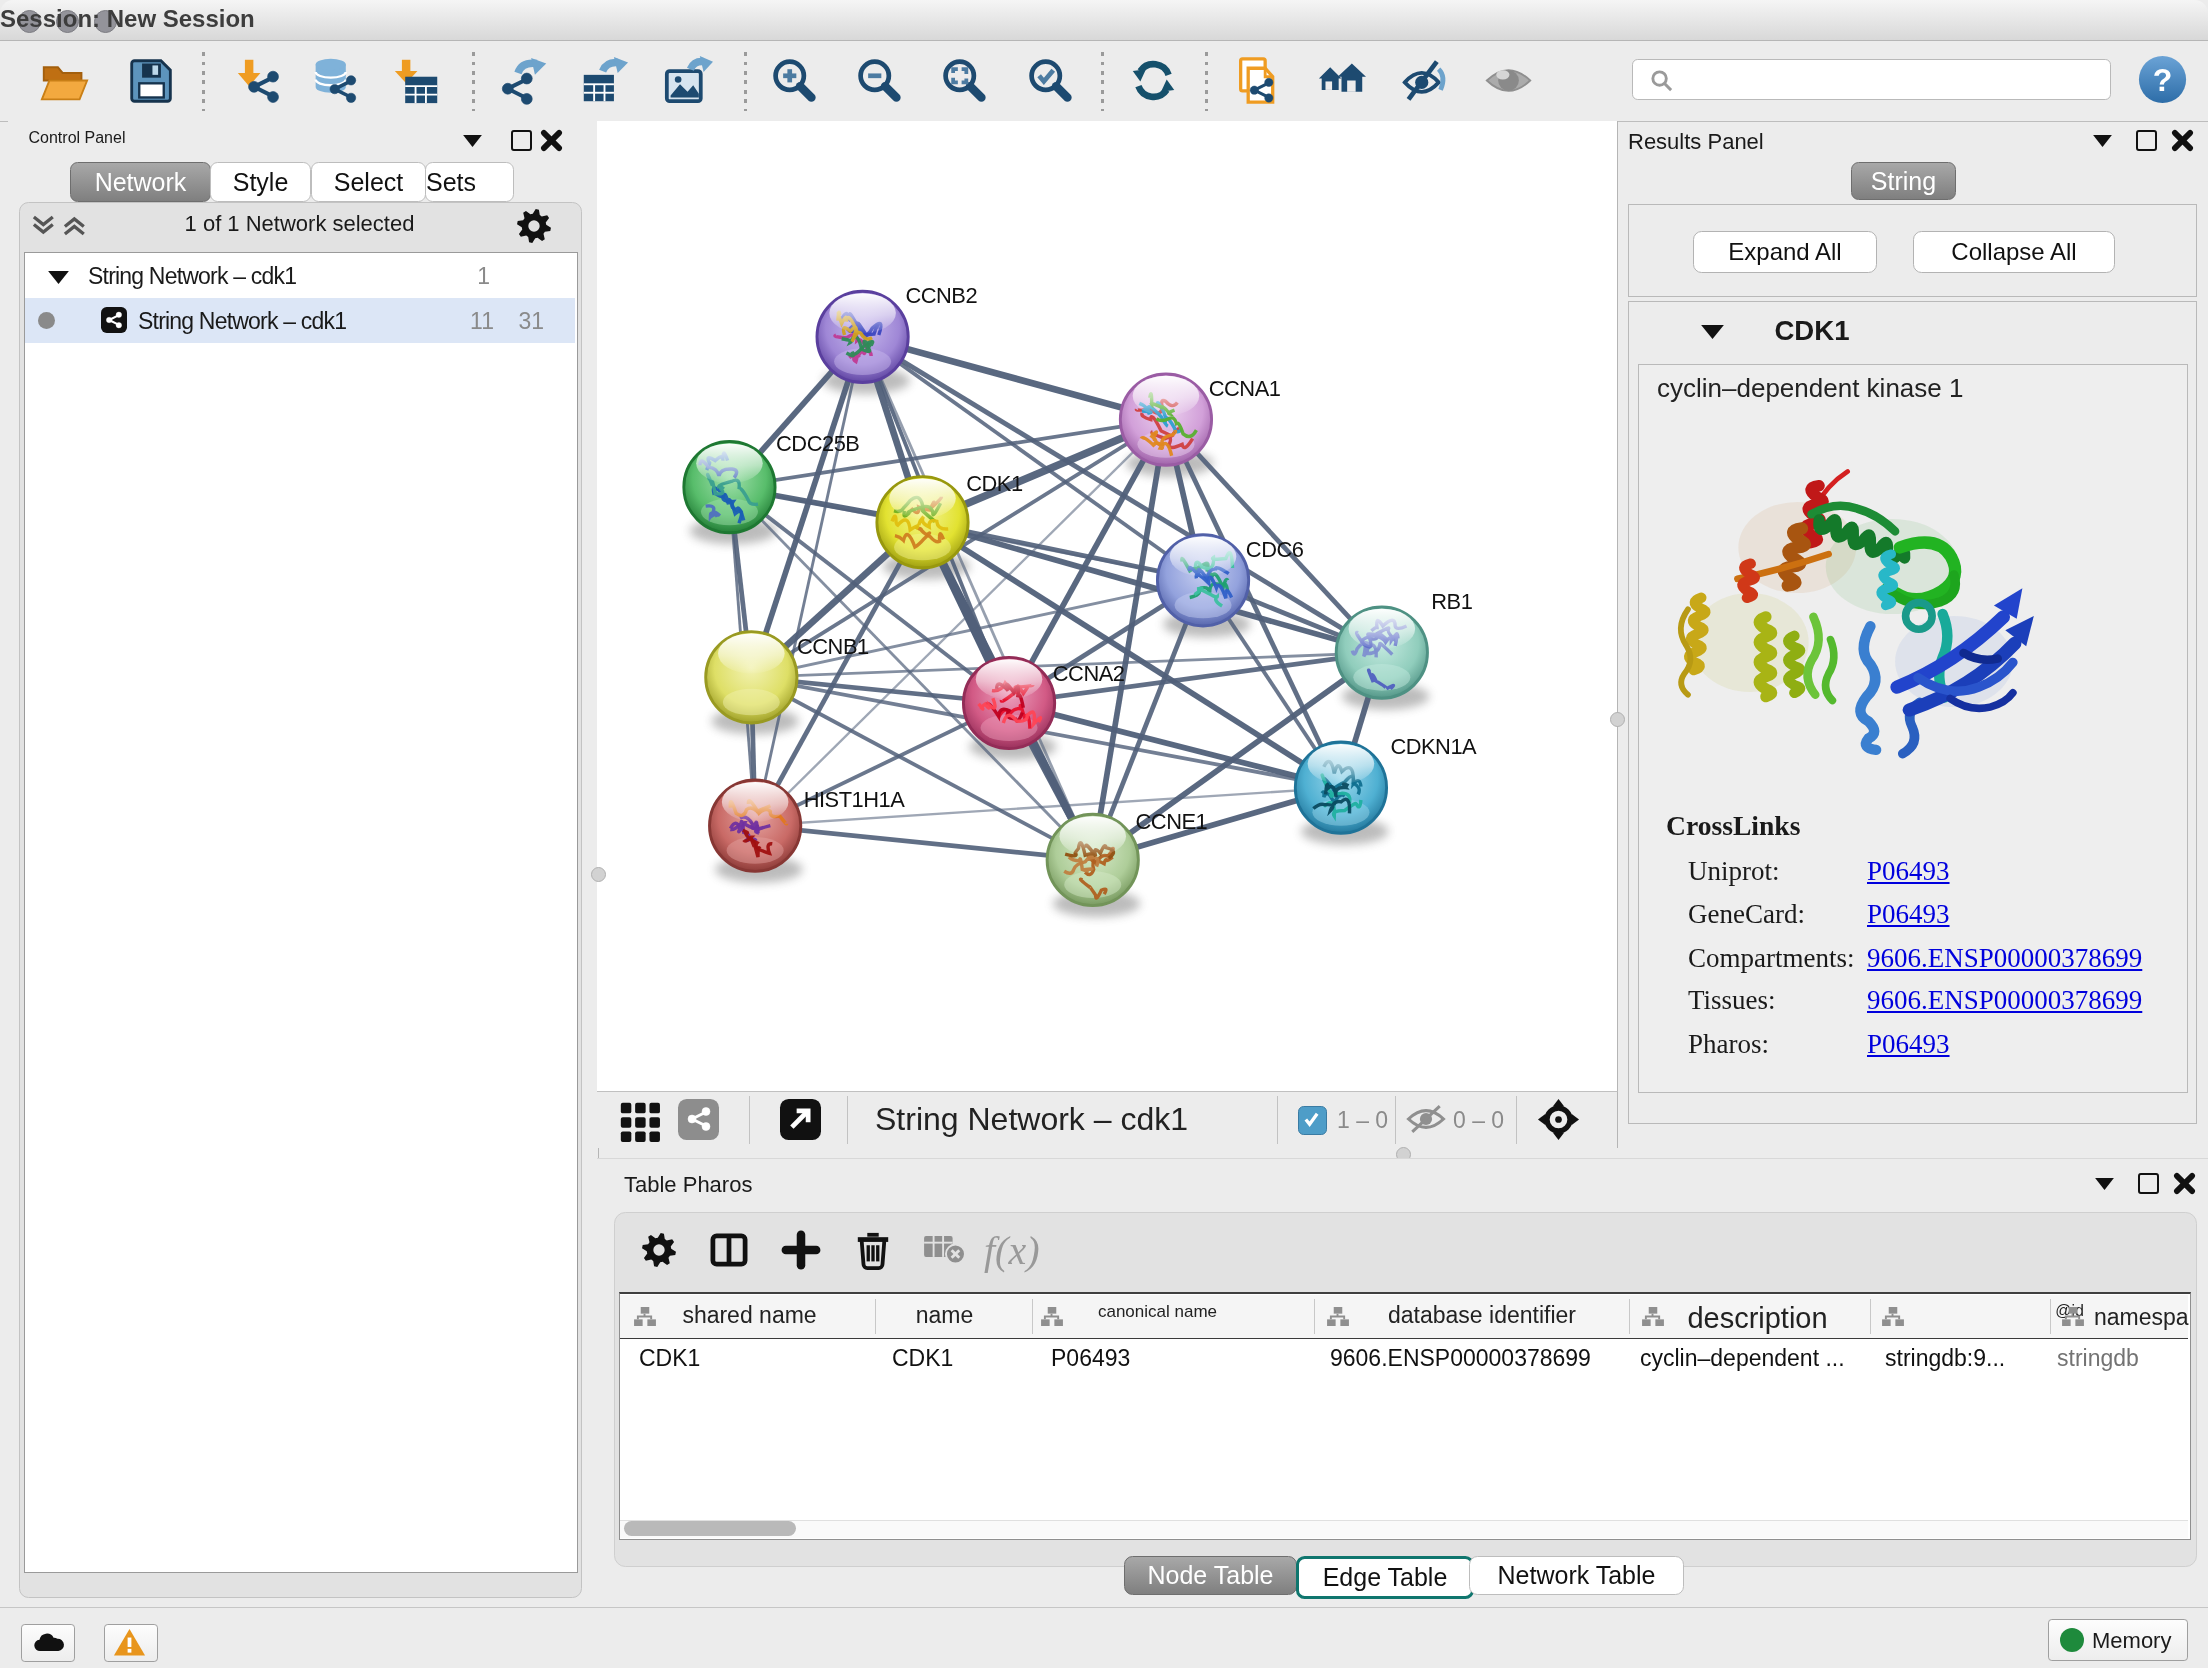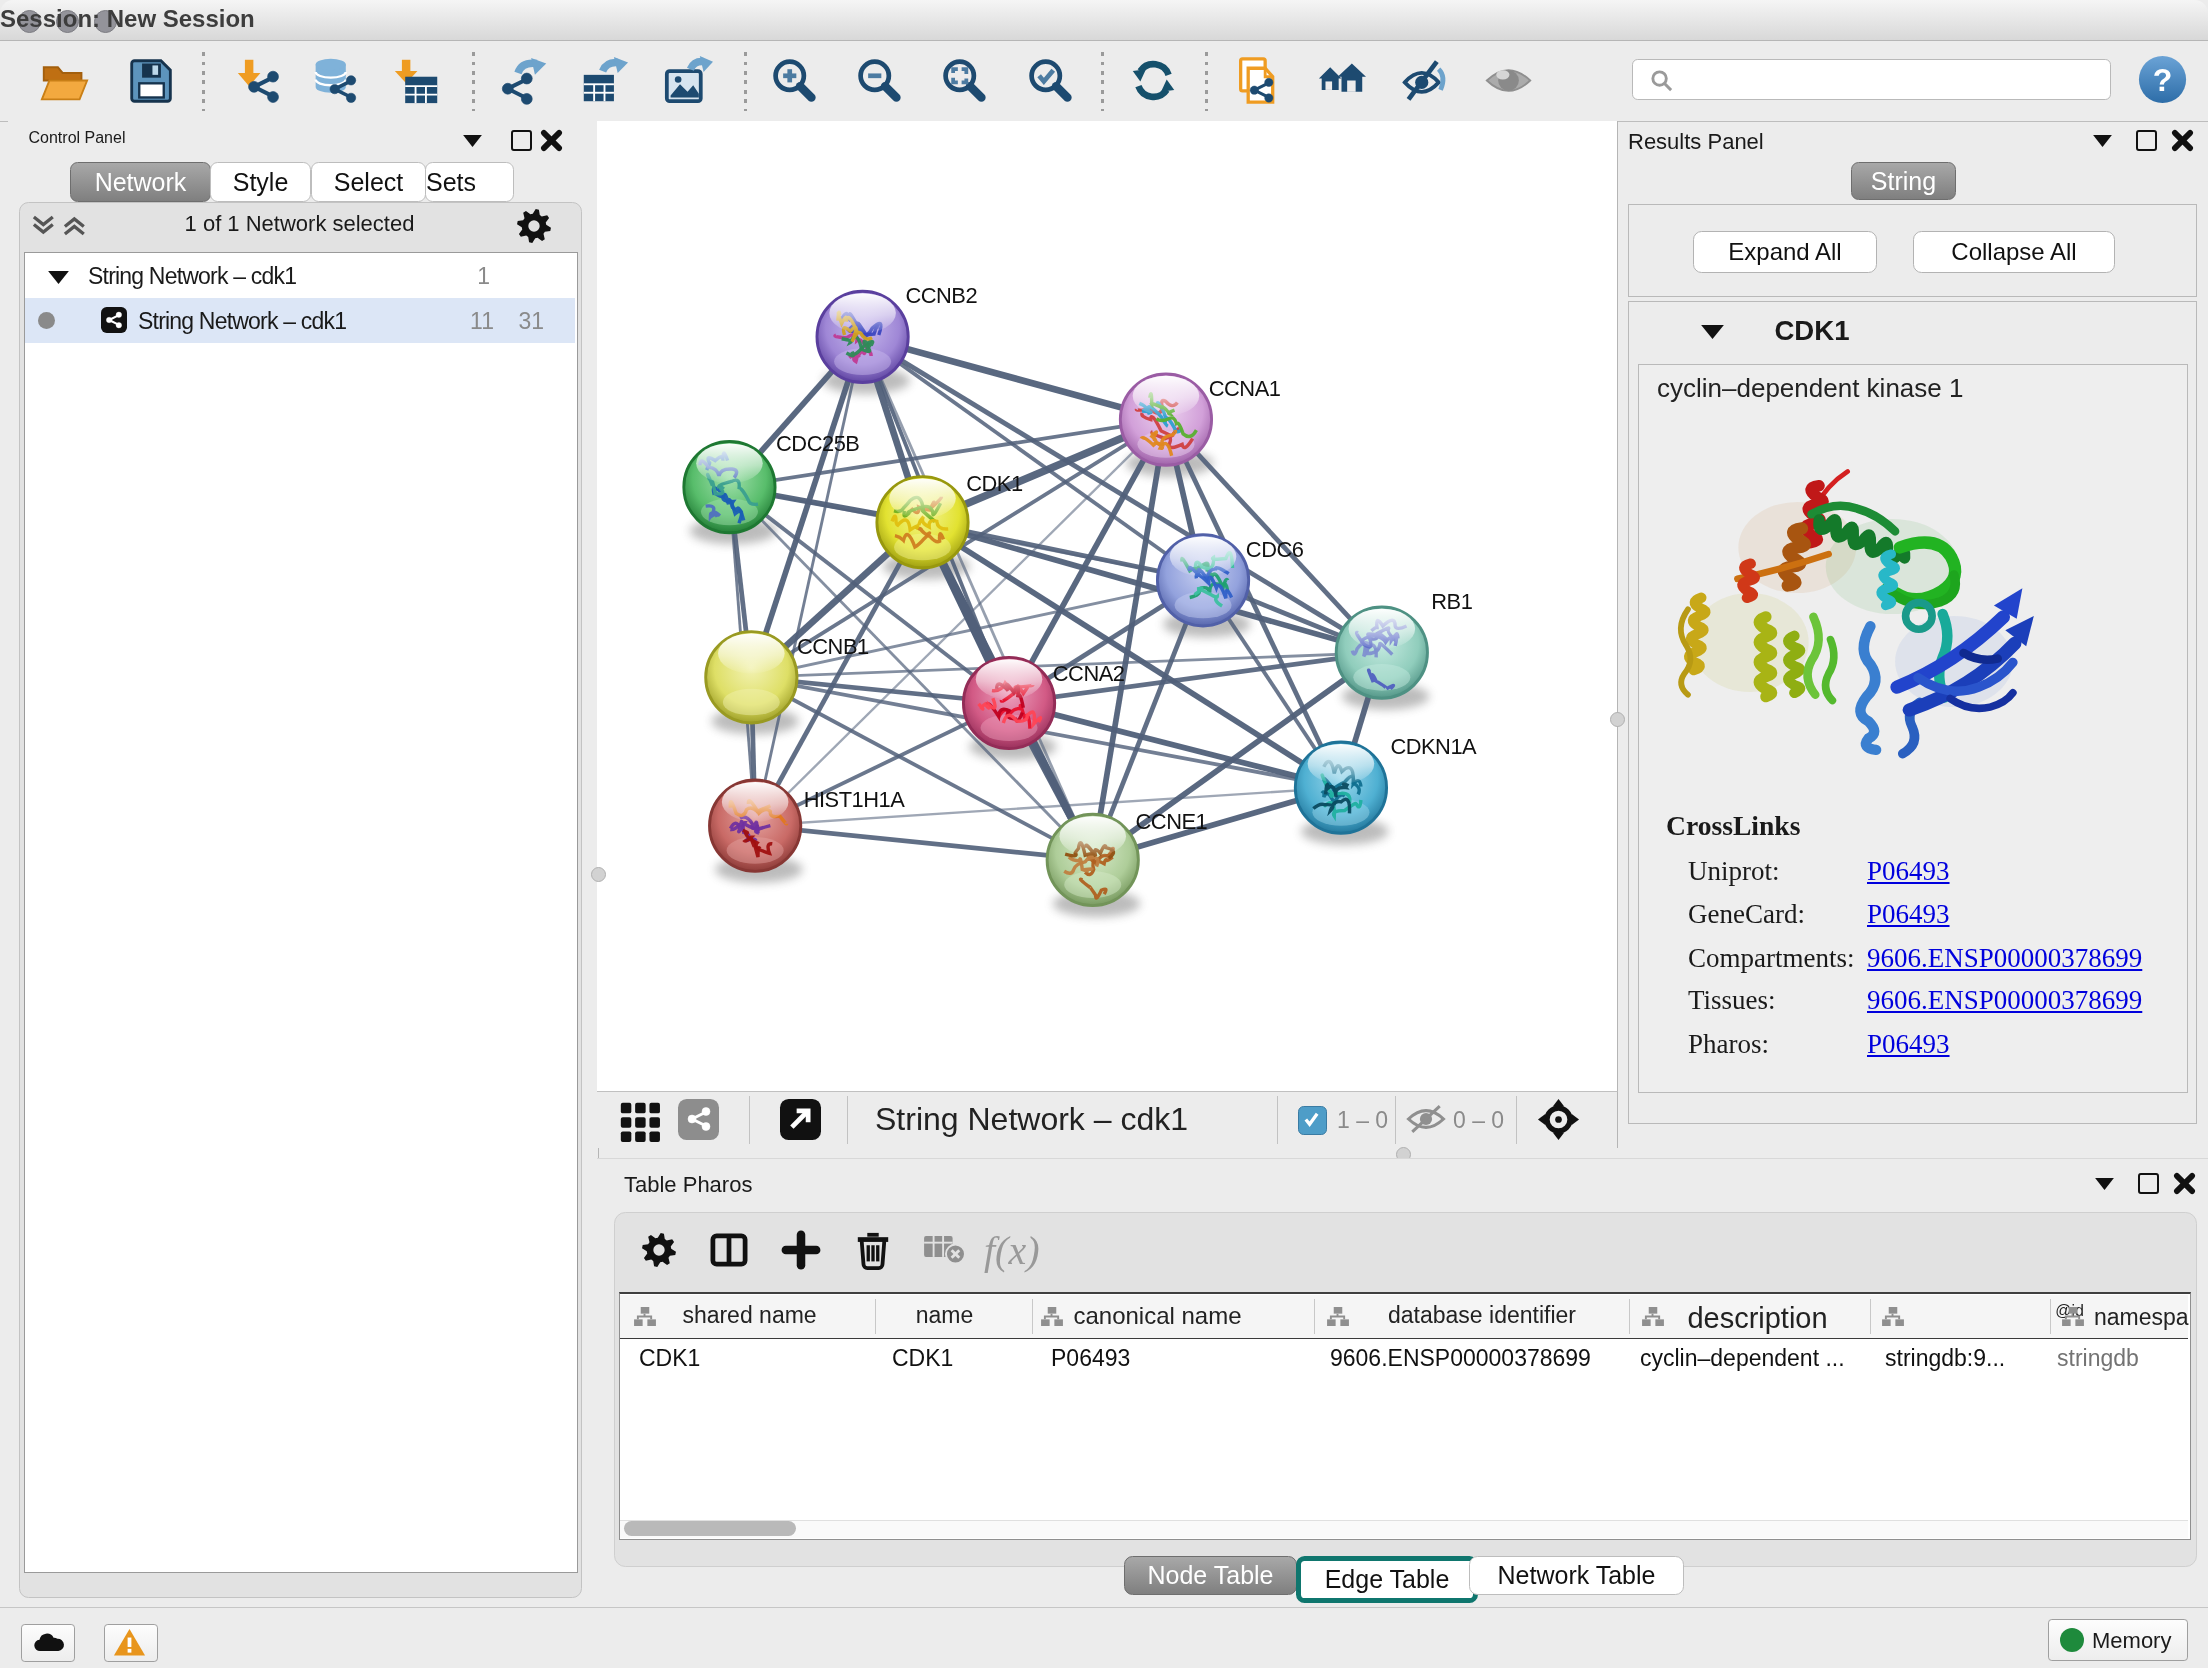--- a/index.html
+++ b/index.html
@@ -699,21 +699,21 @@
     <svg style="left:1041px;top:1307px" width="22" height="19" viewBox="0 0 23 20">
       <g fill="#8f8f8f">
         <rect x="7" y="0" width="9" height="7"></rect>
         <rect x="0" y="13" width="9" height="7"></rect>
         <rect x="14" y="13" width="9" height="7"></rect>
       </g>
       <g stroke="#8f8f8f" stroke-width="2" fill="none">
         <path d="M11 7 v3 M4 13 v-3 h14 v3"></path>
       </g>
     </svg>
-    <div class="t" style="left:1034px;top:1302px;width:247px;text-align:center;font-size:24px;color:#222">canonical name</div>
+    <div class="t" style="left:1034px;top:1302px;width:247px;text-align:center;font-size:17px;color:#222">canonical name</div>
     <svg style="left:1327px;top:1307px" width="22" height="19" viewBox="0 0 23 20">
       <g fill="#8f8f8f">
         <rect x="7" y="0" width="9" height="7"></rect>
         <rect x="0" y="13" width="9" height="7"></rect>
         <rect x="14" y="13" width="9" height="7"></rect>
       </g>
       <g stroke="#8f8f8f" stroke-width="2" fill="none">
         <path d="M11 7 v3 M4 13 v-3 h14 v3"></path>
       </g>
     </svg>
@@ -754,21 +754,21 @@
     <div class="t" style="left:639px;top:1345px;font-size:23px;color:#111">CDK1</div>
     <div class="t" style="left:892px;top:1345px;font-size:23px;color:#111">CDK1</div>
     <div class="t" style="left:1051px;top:1345px;font-size:23px;color:#111">P06493</div>
     <div class="t" style="left:1330px;top:1345px;font-size:23px;color:#111">9606.ENSP00000378699</div>
     <div class="t" style="left:1640px;top:1345px;font-size:23px;color:#111">cyclin–dependent ...</div>
     <div class="t" style="left:1885px;top:1345px;font-size:23px;color:#111">stringdb:9...</div>
     <div class="t" style="left:2057px;top:1345px;font-size:23px;color:#737373">stringdb</div>
     <div style="position:absolute;left:620px;top:1520px;width:1568px;height:17px;background:#fafafa;border-top:1px solid #e0e0e0"></div>
     <div style="position:absolute;left:624px;top:1521px;width:172px;height:15px;background:#b9b9b9;border-radius:7.6px"></div>
     <div style="position:absolute;left:1124px;top:1556px;width:171px;height:37px;border-radius:8.6px;background:linear-gradient(#a8a8a8,#7f7f7f);border:1px solid #6e6e6e;color:#fff;text-align:center;font-size:25px;line-height:37px">Node Table</div>
-    <div style="position:absolute;left:1296px;top:1556px;width:172px;height:37px;border-radius:8.6px;background:#fff;border:5px solid #0f766e;color:#111;text-align:center;font-size:25px;line-height:37px">Edge Table</div>
+    <div style="position:absolute;left:1296px;top:1556px;width:172px;height:37px;border-radius:8.6px;background:#fff;border:3px solid #0f766e;color:#111;text-align:center;font-size:25px;line-height:37px">Edge Table</div>
     <div style="position:absolute;left:1469px;top:1556px;width:213px;height:37px;border-radius:8.6px;background:#fff;border:1px solid #bdbdbd;color:#111;text-align:center;font-size:25px;line-height:37px">Network Table</div>
     <div style="position:absolute;left:0px;top:1607px;width:2208px;height:61px;background:#ececec;border-top:1px solid #c6c6c6"></div>
     <div style="position:absolute;left:21px;top:1624px;width:52px;height:36px;background:linear-gradient(#fdfdfd,#ededed);border:1.9px solid #9f9f9f;border-radius:3.8px"></div>
     <svg style="left:31px;top:1632px" width="32" height="21" viewBox="0 0 34 22">
       <path d="M10 20 a6 6 0 0 1 -1 -12 a8 8 0 0 1 15 -2 a6 6 0 0 1 4 1 a5 5 0 0 1 1 13 z" fill="#111"></path>
     </svg>
     <div style="position:absolute;left:104px;top:1624px;width:52px;height:36px;background:linear-gradient(#fdfdfd,#ededed);border:1.9px solid #9f9f9f;border-radius:3.8px"></div>
     <svg style="left:113px;top:1628px" width="33" height="28.5" viewBox="0 0 35 30">
       <path d="M17.5 1 L34 29 H1 z" fill="#e8951c"></path>
       <rect x="15.5" y="10" width="4" height="10" fill="#fff"></rect>

